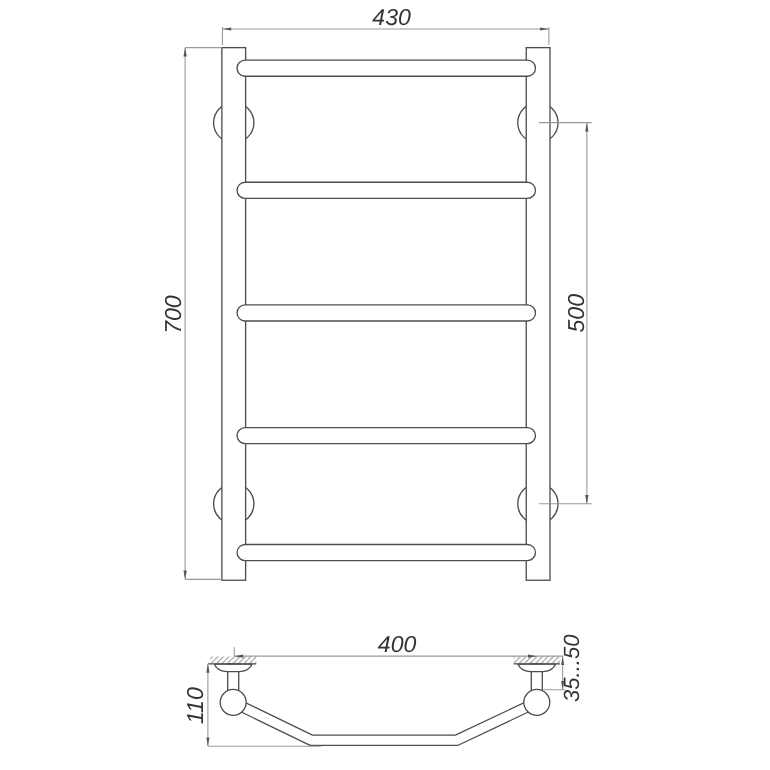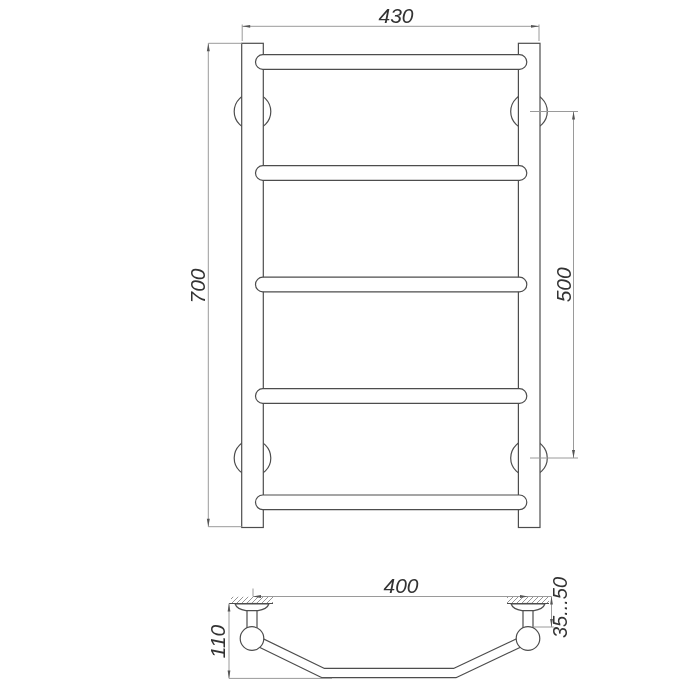--- a/index.html
+++ b/index.html
@@ -3,21 +3,21 @@
 <meta charset="utf-8">
 <style>
   :root{
     --object-line-color:#4d4d4d;
     --dimension-line-color:#9a9a9a;
     --hatch-color:#8a8a8a;
     --label-color:#333333;
     --page-background:#ffffff;
   }
   html,body{margin:0;padding:0;background:var(--page-background);}
-  .canvas{width:632px;height:700px;position:relative;background:var(--page-background);overflow:hidden;padding-left:40px;}
+  .canvas{width:632px;height:700px;position:relative;background:var(--page-background);overflow:hidden;}
   svg{display:block;}
   .obj{fill:#ffffff;stroke:var(--object-line-color);stroke-width:1.2;}
   .wall{fill:none;stroke:var(--object-line-color);stroke-width:1.2;}
   .bar-outer{fill:none;stroke:var(--object-line-color);stroke-width:10.5;stroke-linejoin:round;stroke-linecap:round;}
   .bar-inner{fill:none;stroke:#ffffff;stroke-width:8.2;stroke-linejoin:round;stroke-linecap:round;}
   .dim{fill:none;stroke:var(--dimension-line-color);stroke-width:1;}
   .arrow{fill:#555555;stroke:none;}
   .dim-label{
     font-family:"Liberation Sans","DejaVu Sans",sans-serif;
     font-style:italic;

